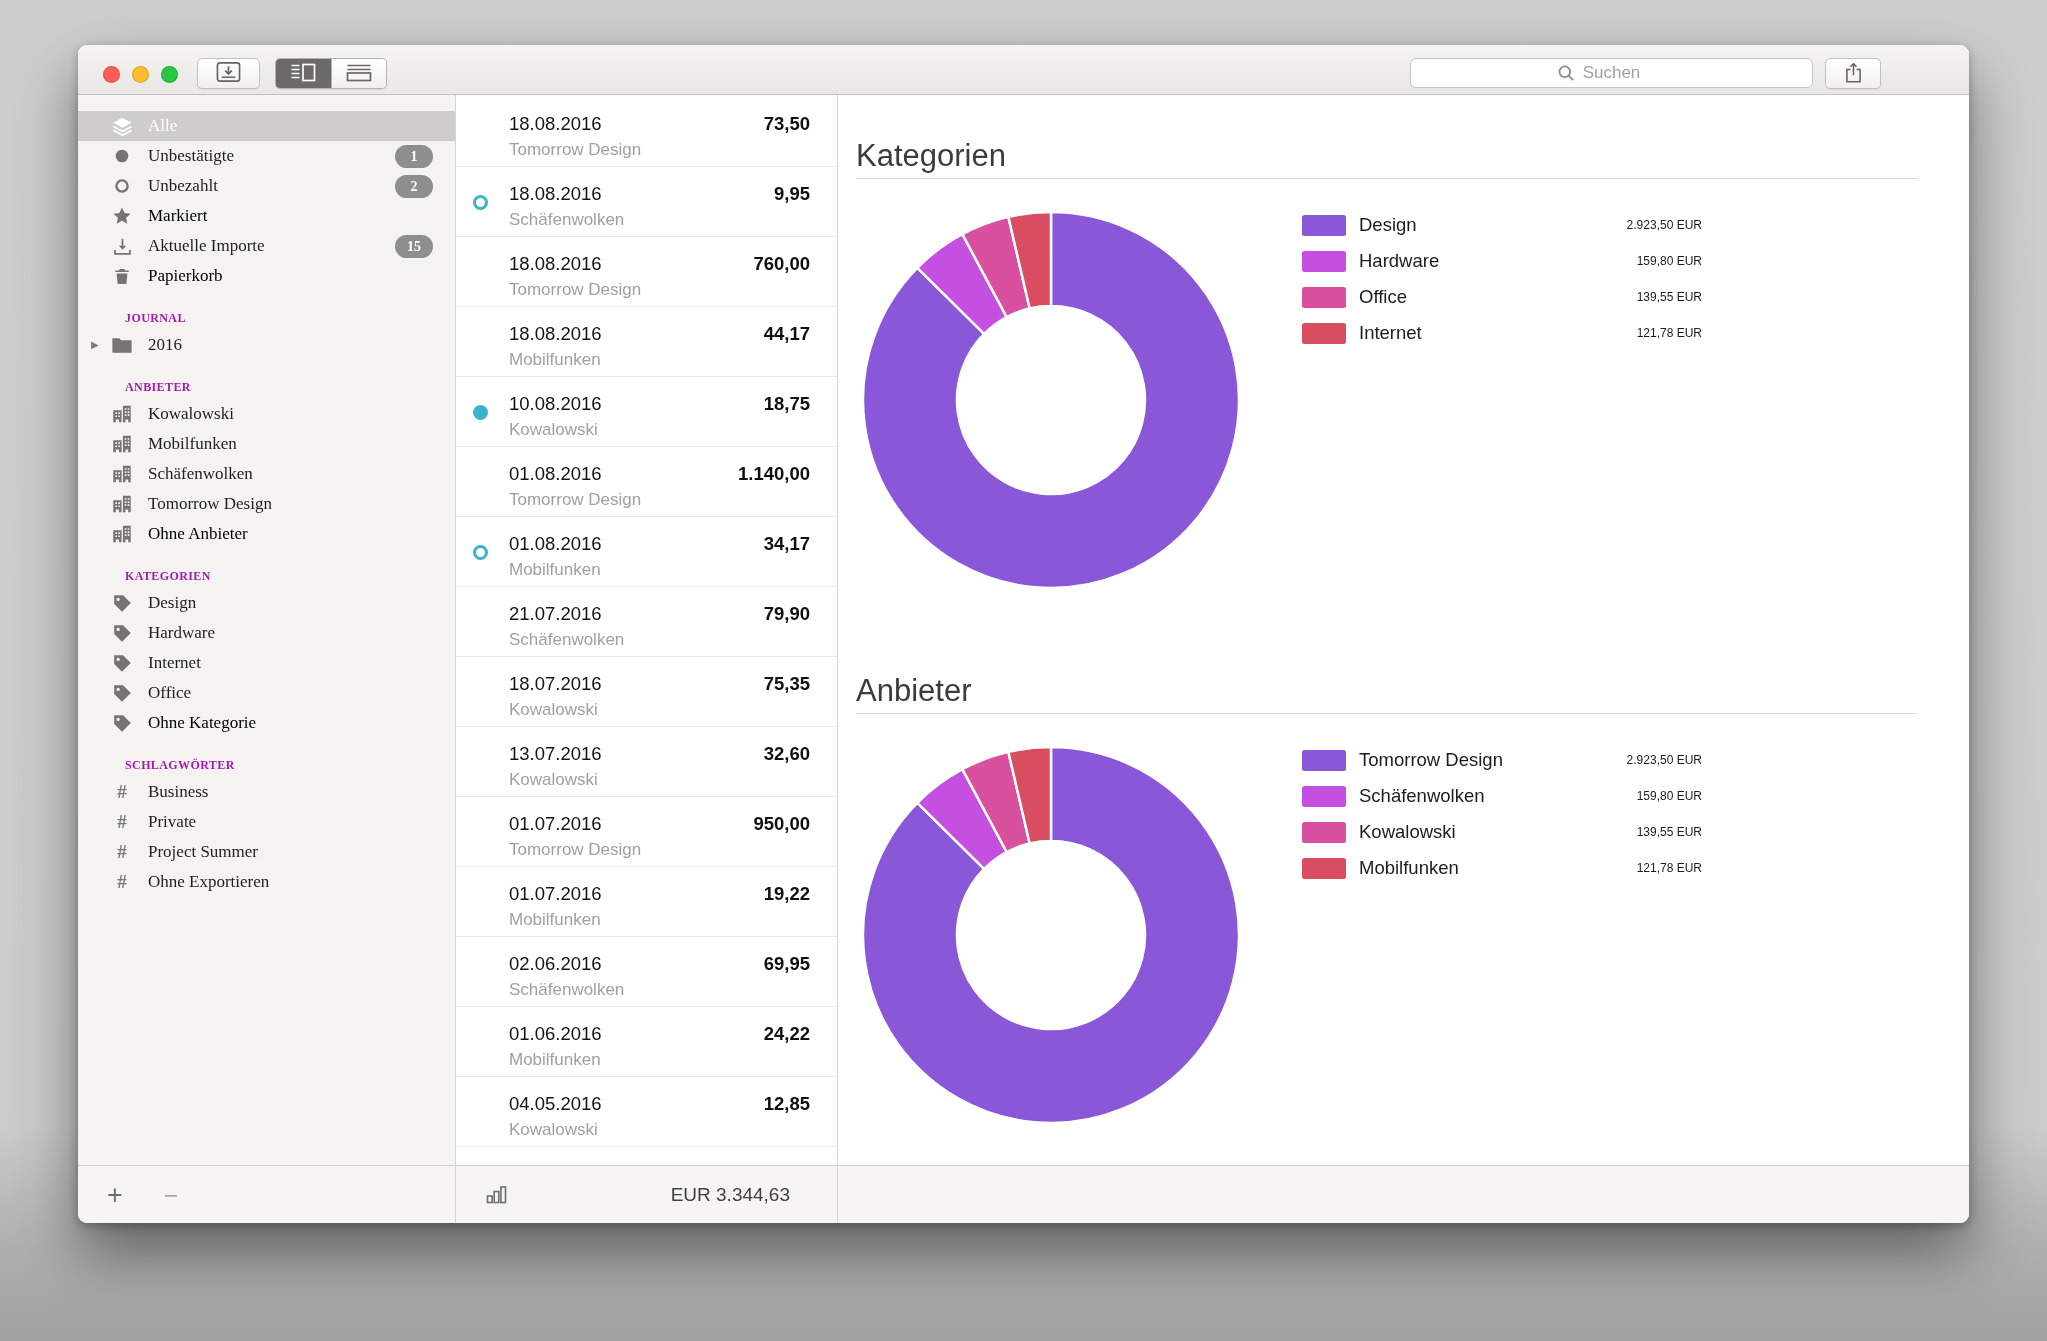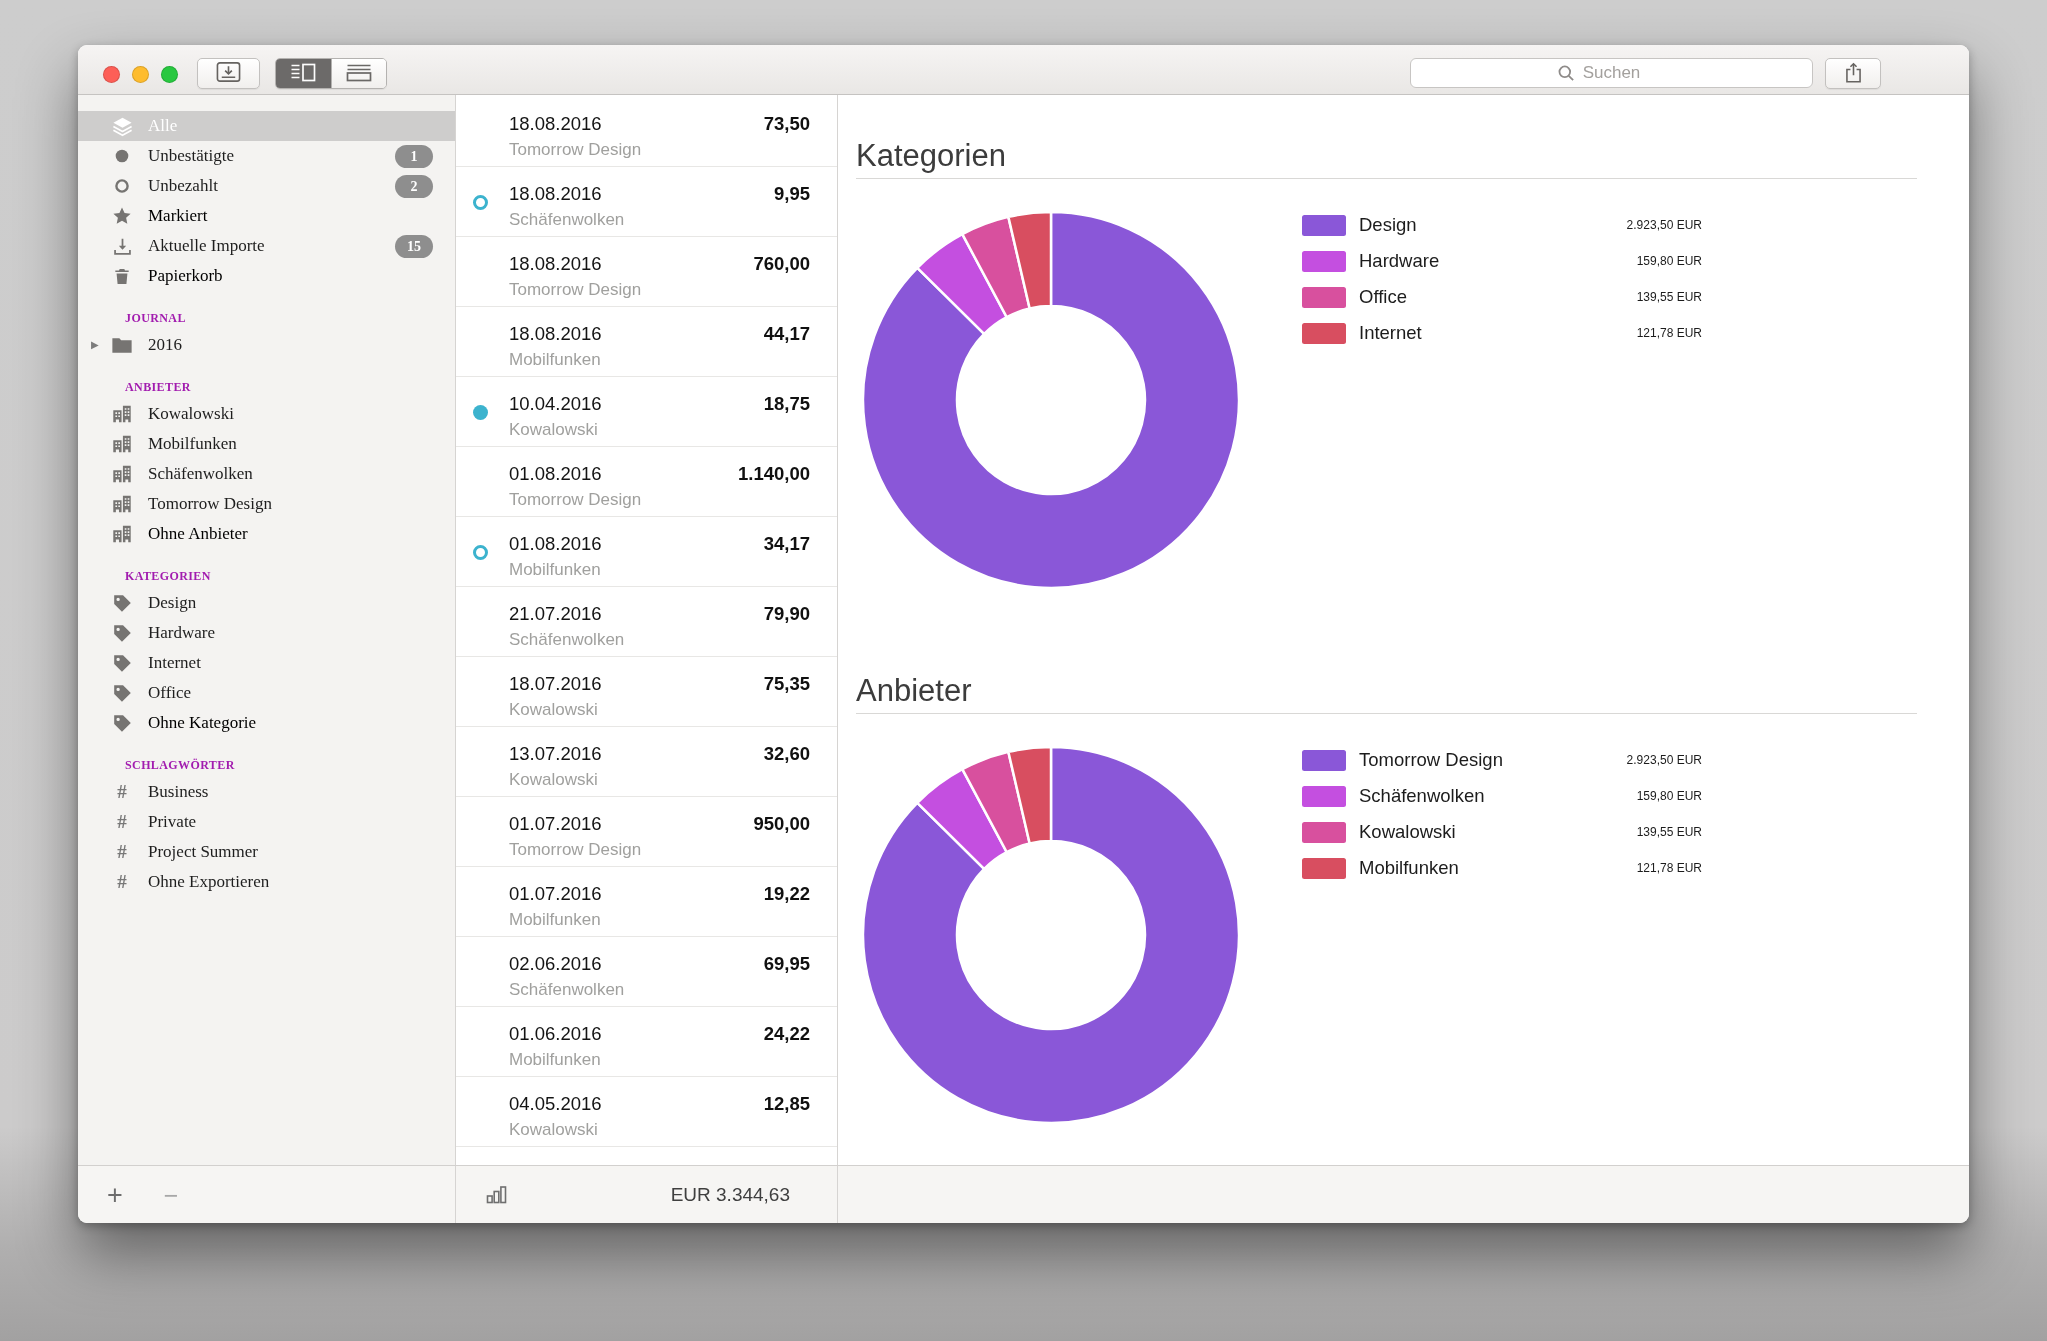--- a/index.html
+++ b/index.html
@@ -352,21 +352,21 @@
           <span class="lamt">760,00</span>
           <span class="lven">Tomorrow Design</span>
         </div>
         <div class="lrow">
           <span class="ldate">18.08.2016</span>
           <span class="lamt">44,17</span>
           <span class="lven">Mobilfunken</span>
         </div>
         <div class="lrow">
           <span class="dot filled"></span>
-          <span class="ldate">10.04.2016</span>
+          <span class="ldate">10.08.2016</span>
           <span class="lamt">18,75</span>
           <span class="lven">Kowalowski</span>
         </div>
         <div class="lrow">
           <span class="ldate">01.08.2016</span>
           <span class="lamt">1.140,00</span>
           <span class="lven">Tomorrow Design</span>
         </div>
         <div class="lrow">
           <span class="dot open"></span>

